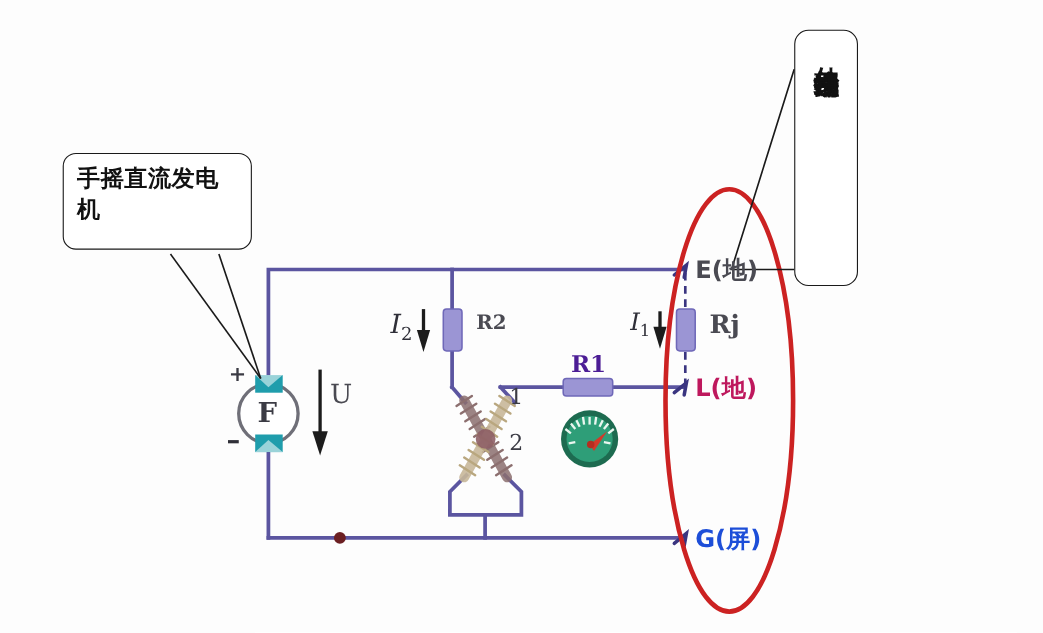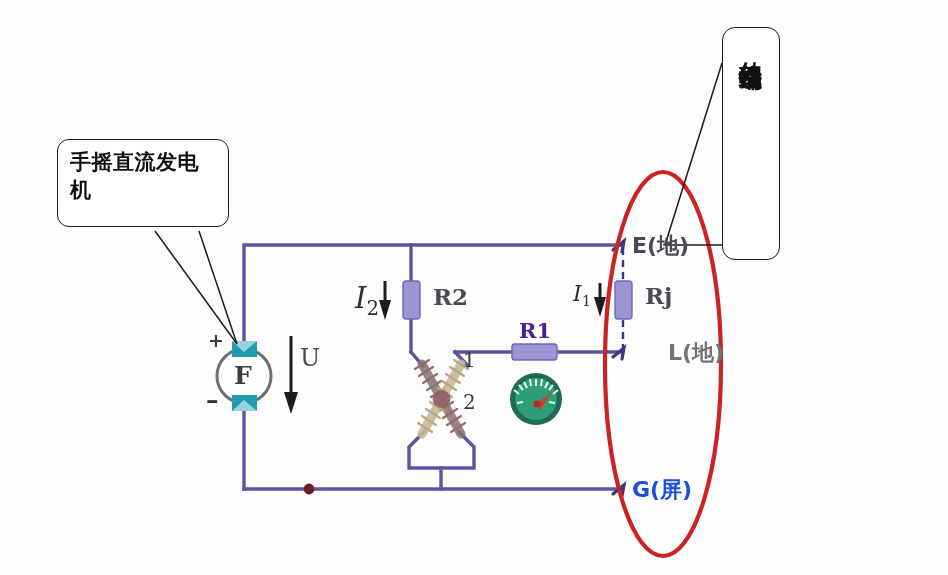--- a/index.html
+++ b/index.html
@@ -234,33 +234,33 @@
   <div class="callout" id="callout-right">
     <div class="txt">外部接线端钮</div>
   </div>
 
   <div class="lbl" style="left:208px; top:329px; font-size:19px; font-weight:700; color:#3b3b44;">+</div>
   <div class="lbl" style="left:206px; top:385px; font-size:25px; font-weight:700; color:#2f2f38;">–</div>
   <div class="lbl" style="left:234px; top:361px; font-size:25px; font-weight:700; color:#3b3b44;">F</div>
 
   <div class="lbl" style="left:300px; top:344px; font-size:24px; color:#4a4a52;">U</div>
 
-  <div class="lbl" style="left:355px; top:281px; font-size:29px; color:#2f2f38;">
+  <div class="lbl" style="left:355px; top:281px; font-size:24px; color:#2f2f38;">
     <span class="ital">I</span><span class="sub">2</span>
   </div>
 
   <div class="lbl" style="left:573px; top:281px; font-size:22px; color:#2f2f38;">
     <span class="ital">I</span><span class="sub">1</span>
   </div>
 
-  <div class="lbl" style="left:433px; top:283px; font-size:23px; font-weight:700; color:#4a4a52;">R2</div>
+  <div class="lbl" style="left:433px; top:283px; font-size:18px; font-weight:700; color:#4a4a52;">R2</div>
   <div class="lbl" style="left:519px; top:318px; font-size:21px; font-weight:700; color:#4c1d95;">R1</div>
   <div class="lbl" style="left:645px; top:282px; font-size:23px; font-weight:700; color:#4a4a52;">Rj</div>
 
   <div class="lbl" style="left:463px; top:348px; font-size:20px; color:#3b3b44;">1</div>
   <div class="lbl" style="left:463px; top:390px; font-size:20px; color:#3b3b44;">2</div>
 
   <div class="lbl lbl-cn" style="left:632px; top:231px; font-size:22px; font-weight:700; color:#4a4a52;">E(地)</div>
-  <div class="lbl lbl-cn" style="left:632px; top:338px; font-size:22px; font-weight:700; color:#737373;margin-left:36px;">L(地)</div>
+  <div class="lbl lbl-cn" style="left:632px; top:338px; font-size:22px; font-weight:700; color:#be185d;">L(地)</div>
   <div class="lbl lbl-cn" style="left:632px; top:475px; font-size:22px; font-weight:700; color:#1d4ed8;">G(屏)</div>
 
 
 </div>
 
 </body></html>

